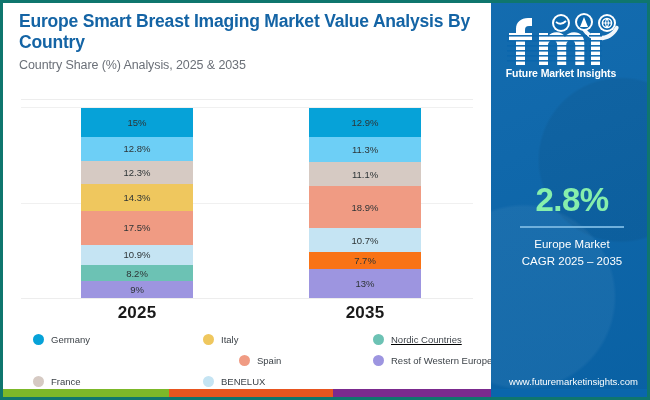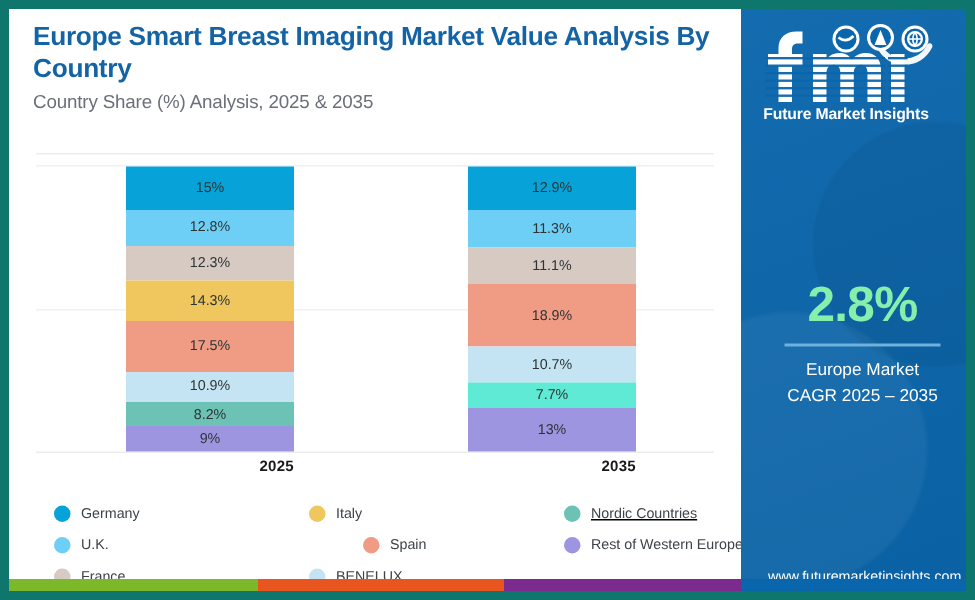--- a/index.html
+++ b/index.html
@@ -12,21 +12,21 @@
     overflow: hidden;
     font-family: "Liberation Sans", sans-serif;
     background: #ffffff;
   }
   #root {
     position: relative;
     width: 650px;
     height: 400px;
     background: #ffffff;
     box-sizing: border-box;
-    border: 6px solid #0f766e;
+    border: 3px solid #0f766e;
     overflow: hidden;
   }
 
   
   .left-pane {
     position: absolute;
     left: 0; top: 0;
     width: 488px;
     height: 392px;
     background: #ffffff;
@@ -99,22 +99,22 @@
     font-size: 9.5px;
     color: #2d3436;
     overflow: hidden;
     box-sizing: border-box;
   }
 
   .year-label {
     position: absolute;
     top: 196px;
     width: 112px;
-    text-align: right;
-    font-size: 10px;
+    text-align: center;
+    font-size: 17px;
     font-weight: bold;
     color: #1a1a1a;
     letter-spacing: 0.2px;
   }
   .year-label.y2025 { left: 78px; }
   .year-label.y2035 { left: 306px; }
 
   
   .legend {
     position: absolute;
@@ -280,21 +280,21 @@
           </div>
           <div class="seg" style="flex-grow: 11.1; flex-basis: 0px; background: rgb(214, 202, 195);">
             <span>11.1%</span>
           </div>
           <div class="seg" style="flex-grow: 18.9; flex-basis: 0px; background: rgb(240, 155, 131);">
             <span>18.9%</span>
           </div>
           <div class="seg" style="flex-grow: 10.7; flex-basis: 0px; background: rgb(197, 228, 243);">
             <span>10.7%</span>
           </div>
-          <div class="seg" style="flex-grow: 7.7; flex-basis: 0px; background: #5eead4;">
+          <div class="seg" style="flex-grow: 7.7; flex-basis: 0px; background: #f97316;">
             <span>7.7%</span>
           </div>
           <div class="seg" style="flex-grow: 13; flex-basis: 0px; background: rgb(157, 149, 224);">
             <span>13%</span>
           </div>
         </div>
 
       <div class="year-label y2025">2025</div>
       <div class="year-label y2035">2035</div>
     </div>
@@ -304,24 +304,20 @@
           <span class="legend-dot" style="background: rgb(6, 162, 216);"></span>
           <span class="legend-text">Germany</span>
         </div>
         <div class="legend-item" style="grid-area: 1 / 2;">
           <span class="legend-dot" style="background: rgb(239, 199, 94);"></span>
           <span class="legend-text">Italy</span>
         </div>
         <div class="legend-item" style="grid-area: 1 / 3; text-decoration: underline;">
           <span class="legend-dot" style="background: rgb(108, 194, 180);"></span>
           <span class="legend-text">Nordic Countries</span>
-        </div>
-        <div class="legend-item" style="grid-area: 2 / 1;">
-          <span class="legend-dot" style="background: rgb(109, 207, 246);"></span>
-          <span class="legend-text">U.K.</span>
         </div>
         <div class="legend-item" style="grid-area: 2 / 2; padding-left: 36px;">
           <span class="legend-dot" style="background: rgb(240, 155, 131);"></span>
           <span class="legend-text">Spain</span>
         </div>
         <div class="legend-item" style="grid-area: 2 / 3;">
           <span class="legend-dot" style="background: rgb(157, 149, 224);"></span>
           <span class="legend-text">Rest of Western Europe</span>
         </div>
         <div class="legend-item" style="grid-area: 3 / 1;">

